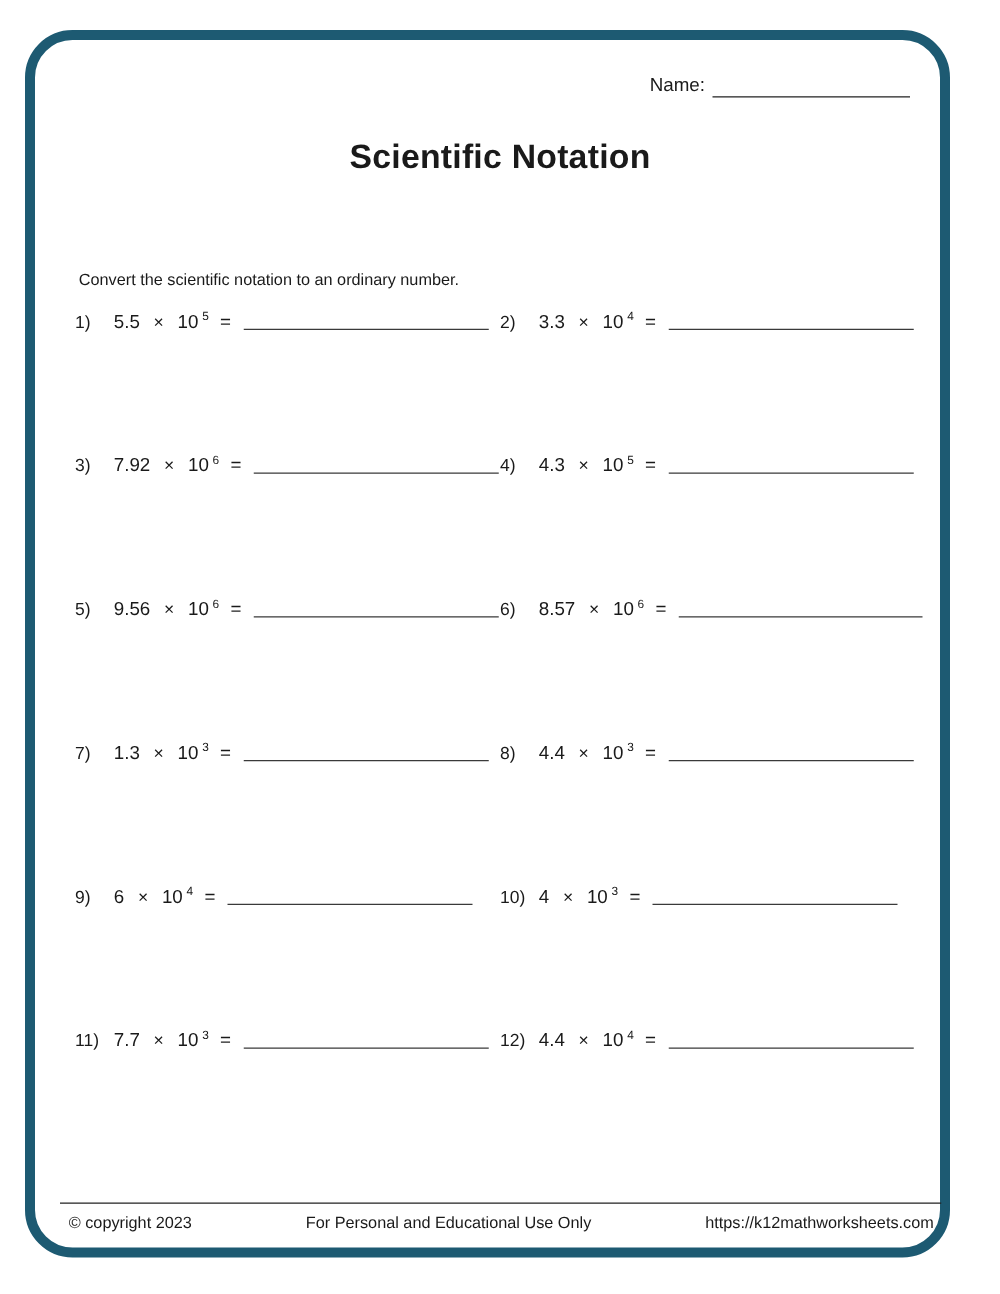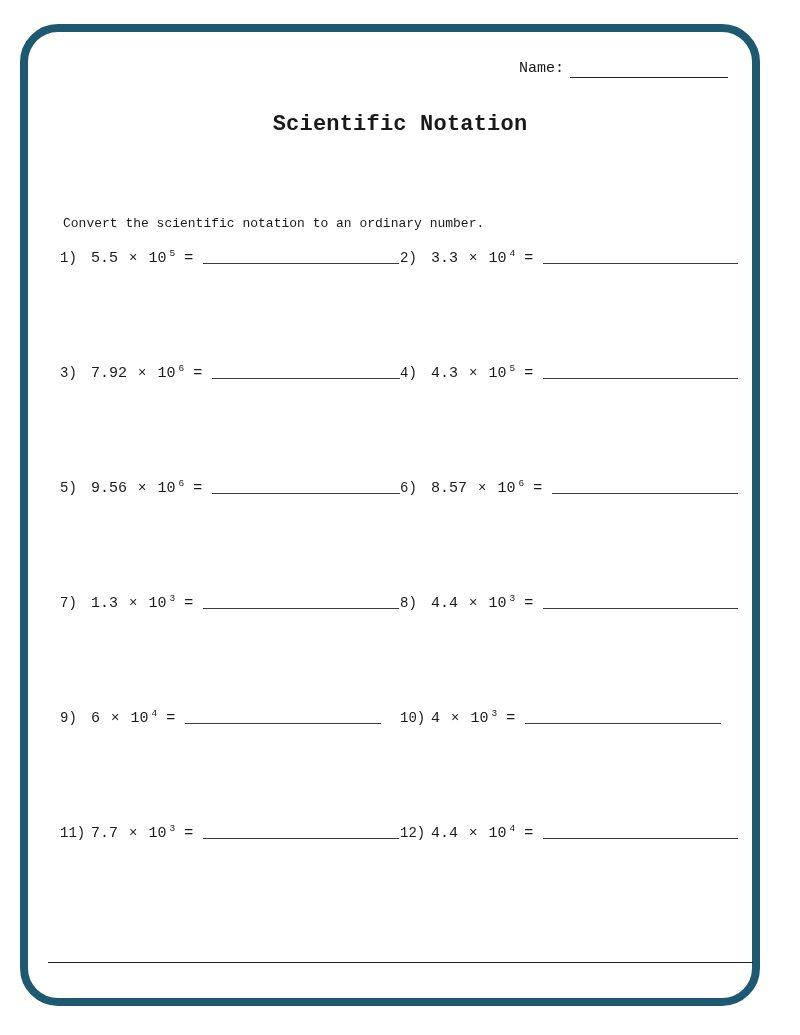--- a/index.html
+++ b/index.html
@@ -1,29 +1,29 @@
 <!DOCTYPE html>
 <html><head>
 <meta charset="utf-8">
 <style>
   * { margin:0; padding:0; box-sizing:border-box; }
   html,body { width:800px; height:1035px; background:#ffffff;
     font-family:"Liberation Sans","DejaVu Sans",sans-serif; color:#1a1a1a; }
-  .page { position:relative; width:800px; height:1035px; background:#fff; overflow:hidden;font-family:Liberation Mono, monospace; }
+  .page { position:relative; width:800px; height:1035px; background:#fff; overflow:hidden; }
 
   .frame { position:absolute; left:20px; top:24px; width:740px; height:982px;
     border:8px solid #1d5a72; border-radius:38px; background:#fff; }
 
   .name-row { position:absolute; top:60px; left:0; right:72px;
     display:flex; justify-content:flex-end; align-items:flex-end; font-size:15px; }
   .name-label { margin-right:6px; padding-bottom:1px; }
   .name-line { display:inline-block; width:158px; border-bottom:1.6px solid #222; height:17px; }
 
   .title-block { position:absolute; top:104px; left:0; width:800px; text-align:center;
-    font-weight:700; font-size:22px; line-height:42px; letter-spacing:0.2px; }
+    font-weight:700; font-size:27px; line-height:42px; letter-spacing:0.2px; }
 
   .instruction { position:absolute; top:216px; left:63px; font-size:13px; }
 
   .problems { position:absolute; top:244px; left:60px; width:678px;
     display:grid; grid-template-columns:340px 338px; grid-auto-rows:115px; }
   .problem { display:flex; align-items:baseline; font-size:15px; padding-top:4px; }
   .pnum { min-width:27px; font-size:14px; }
   .coef { margin-left:4px; }
   .times { margin:0 11px; font-size:14px; }
   .exp { font-size:9.5px; margin-left:3px; position:relative; top:-6px; }
@@ -172,13 +172,18 @@
       <span class="times">×</span>
       <span class="base">10</span>
       <span class="exp">4</span>
       <span class="equals">=</span>
       <span class="answer-line"></span>
     </div>
 
   </div>
 
   <div class="footer-rule"></div>
+  <div class="footer">
+    <span>© copyright 2023</span>
+    <span class="center">For Personal and Educational Use Only</span>
+    <span>https://k12mathworksheets.com</span>
+  </div>
 </div>
 
 </body></html>

